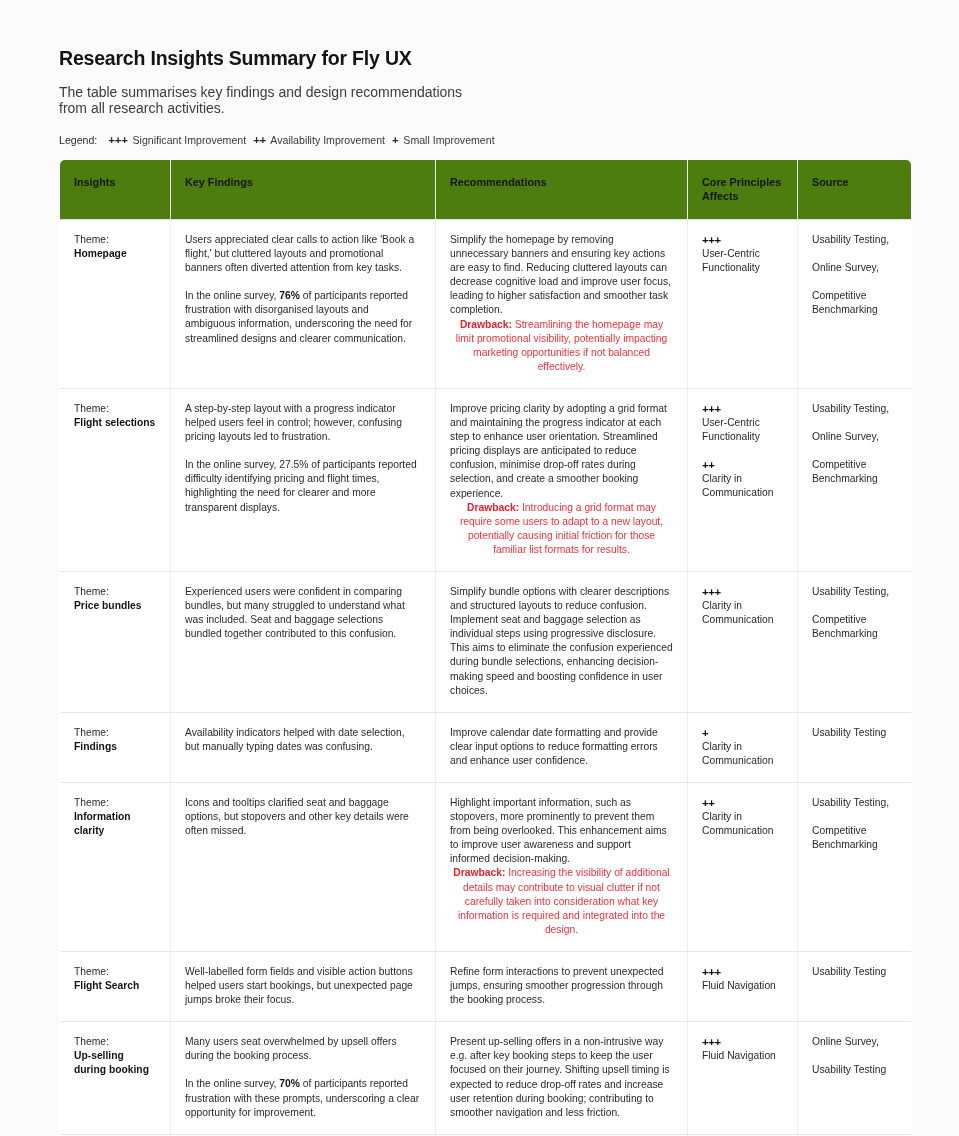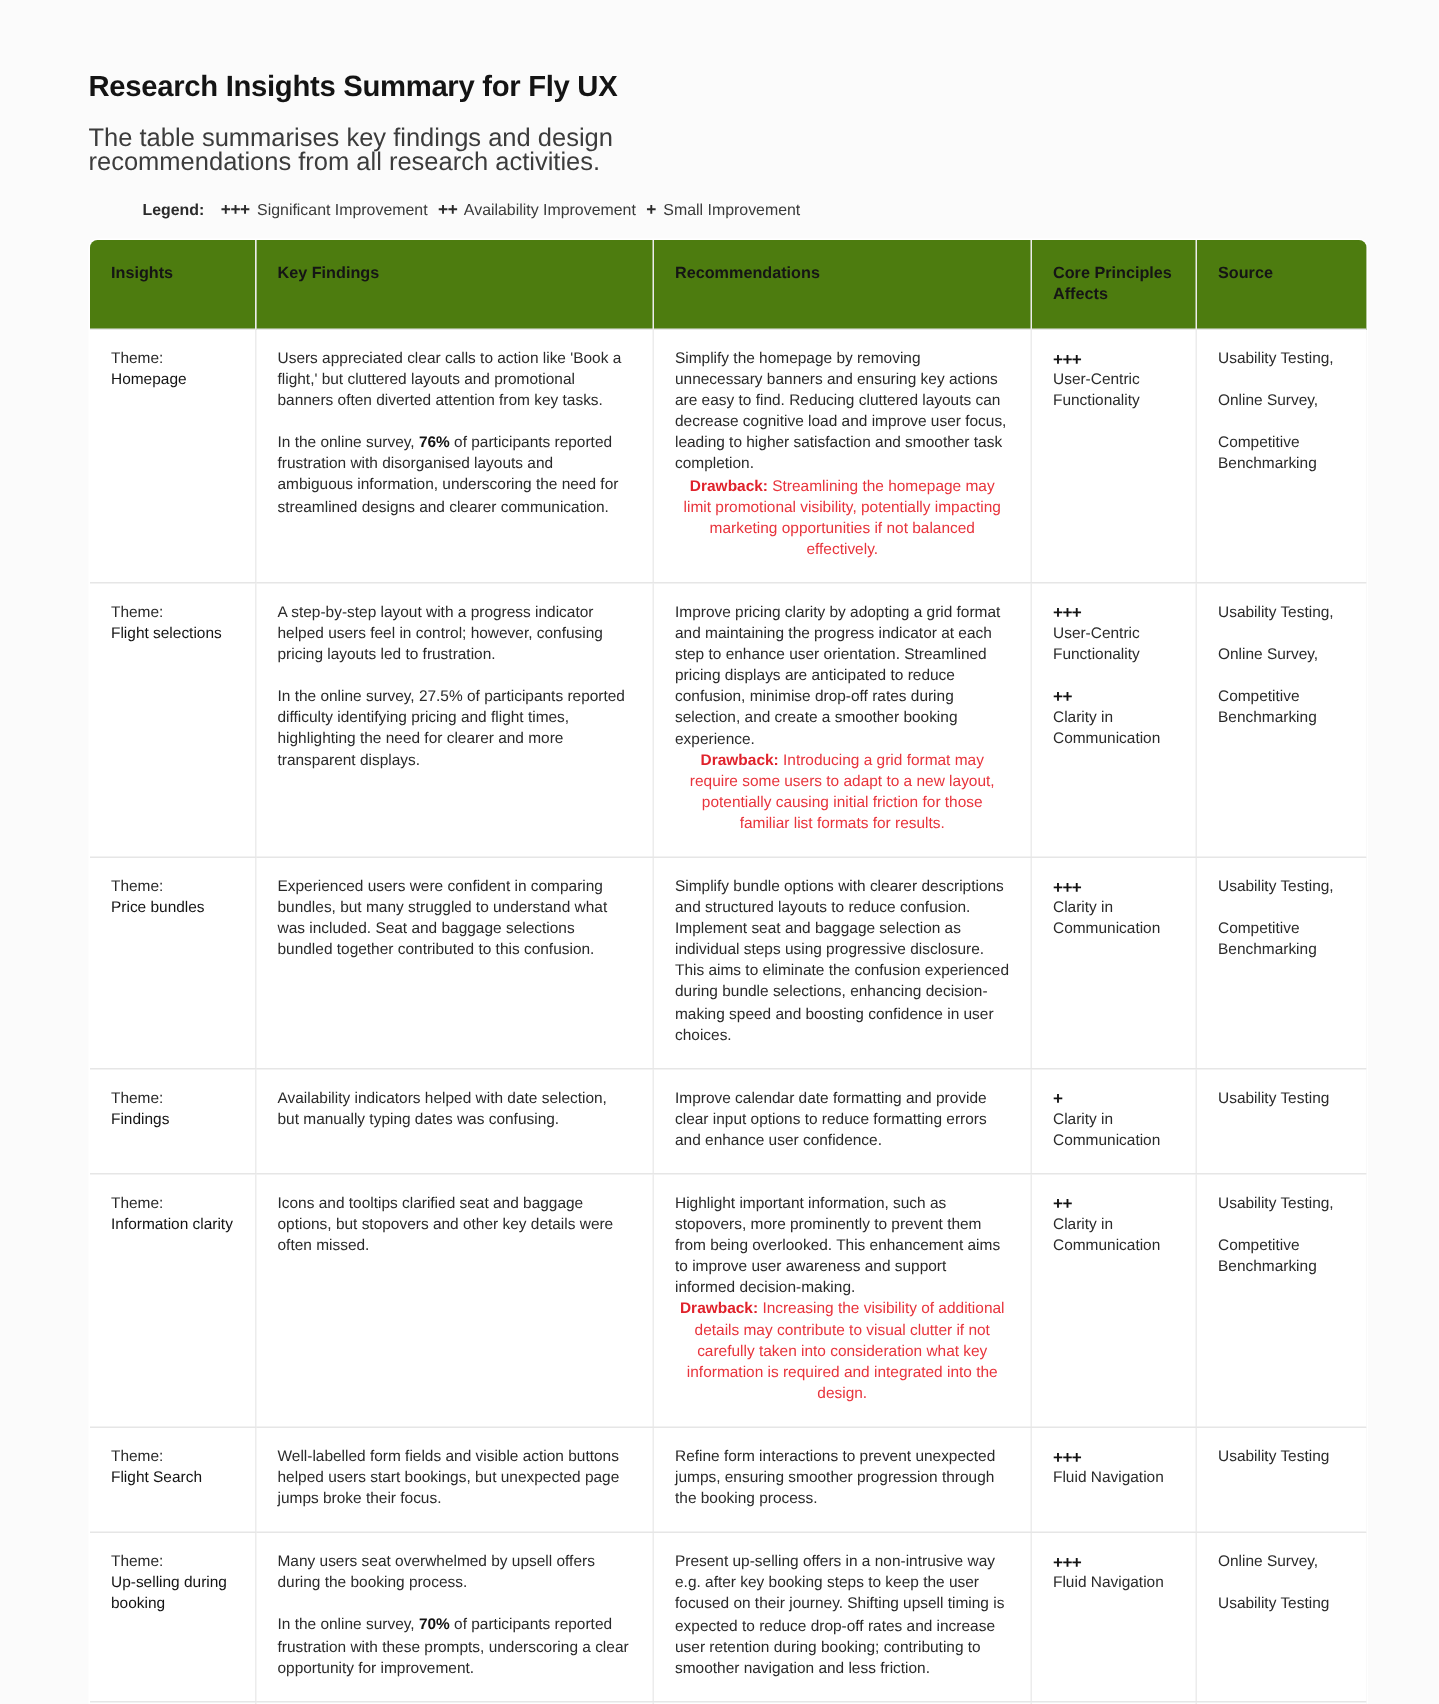--- a/index.html
+++ b/index.html
@@ -28,36 +28,35 @@
     width: 852px;
   }
   h1.title {
     font-size: 19.5px;
     font-weight: bold;
     letter-spacing: -0.2px;
     margin: 0 0 14px 0;
     color: #141414;
   }
   .subtitle {
-    font-size: 17px;
+    font-size: 14px;
     line-height: 16px;
     color: #3c3c3c;
     margin: 0 0 18px 0;
     max-width: 420px;
   }
   .legend {
     font-size: 10.6px;
     color: #2b2b2b;
     margin: 0 0 13px 0;
     white-space: nowrap;
   }
   .legend .legend-label {
-    font-weight: bold;
+    font-weight: normal;
     margin-right: 4px;
-    margin-left: 36px;
   }
   .legend .sym {
     font-weight: bold;
     letter-spacing: -0.3px;
     margin-left: 7px;
     margin-right: 2px;
     font-size: 11.5px;
   }
   .legend .txt { color: #3a3a3a; }
 
@@ -95,21 +94,21 @@
   }
   .col-insights { width: 111px; }
   .col-findings { width: 265px; }
   .col-recs     { width: 252px; }
   .col-core     { width: 110px; }
   .col-source   { width: 114px; }
 
   td { font-size: 10.3px; line-height: 14.1px; color: #2a2a2a; }
 
   .theme-label { color: #2a2a2a; }
-  .theme-name  { font-weight: normal; color: #131313; }
+  .theme-name  { font-weight: bold; color: #131313; }
 
   .para { margin: 0; }
   .para + .para { margin-top: 14px; }
   .para b { font-weight: bold; color: #131313; }
 
   .drawback { color: #e8343c; display: block; text-align: center; }
   .drawback .dw-label { font-weight: bold; color: #e0222b; }
 
   .core-block + .core-block { margin-top: 14px; }
   .core-sym {

